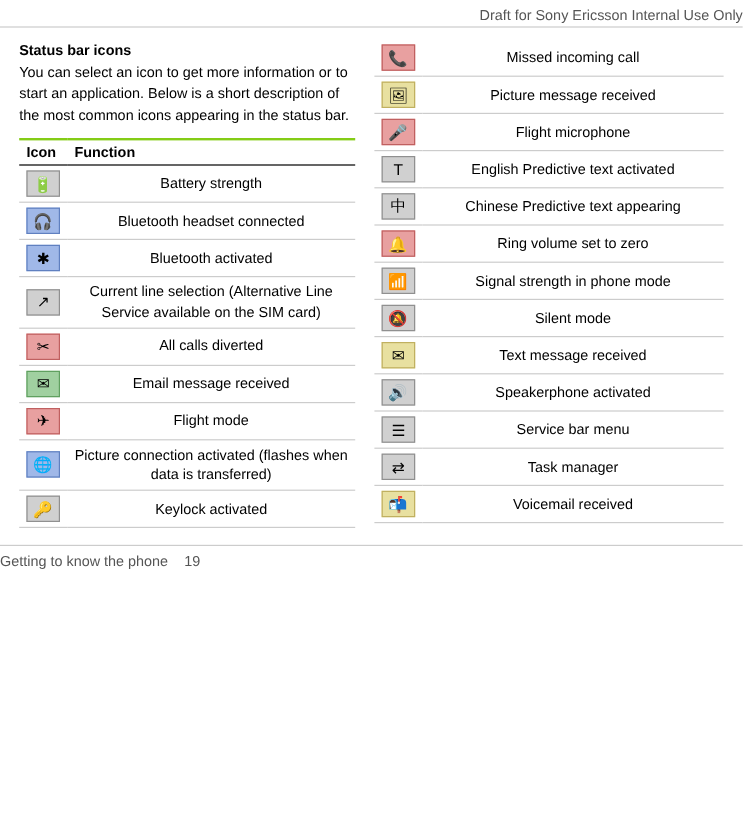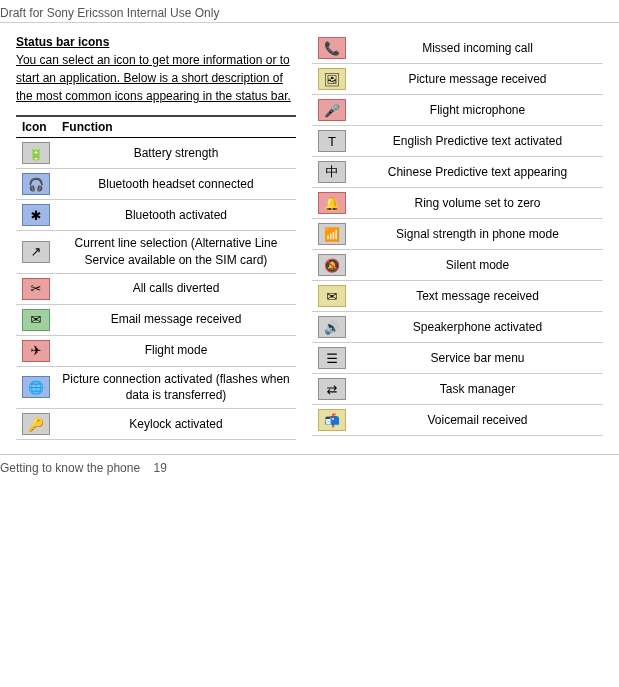--- a/index.html
+++ b/index.html
@@ -5,21 +5,21 @@
     * { box-sizing: border-box; margin: 0; padding: 0; }
     body {
       font-family: Arial, Helvetica, sans-serif;
       font-size: 13px;
       background: #fff;
       width: 619px;
       min-height: 687px;
       color: #000;
     }
     .draft-header {
-      text-align: left;
+      text-align: right;
       font-size: 12px;
       color: #555;
       padding: 6px 0 2px 0;
       border-bottom: 1px solid #ccc;
     }
     .page-content {
       display: flex;
       padding: 10px 16px 10px 16px;
       gap: 16px;
     }
@@ -34,29 +34,28 @@
       font-size: 16px;
       font-weight: bold;
       color: #cc0000;
       margin-bottom: 6px;
     }
     .intro-text {
       font-size: 12px;
       line-height: 1.5;
       margin-bottom: 10px;
       color: #000;
-      text-decoration: underline;
     }
     table {
       width: 100%;
       border-collapse: collapse;
       font-size: 12px;
     }
     .table-header-row th {
-      border-top: 2px solid #404040;
+      border-top: 2px solid #84cc16;
       border-bottom: 1px solid #000;
       padding: 3px 6px;
       text-align: left;
       font-weight: bold;
       font-size: 12px;
     }
     td {
       border-bottom: 1px solid #ccc;
       padding: 4px 6px;
       vertical-align: middle;

